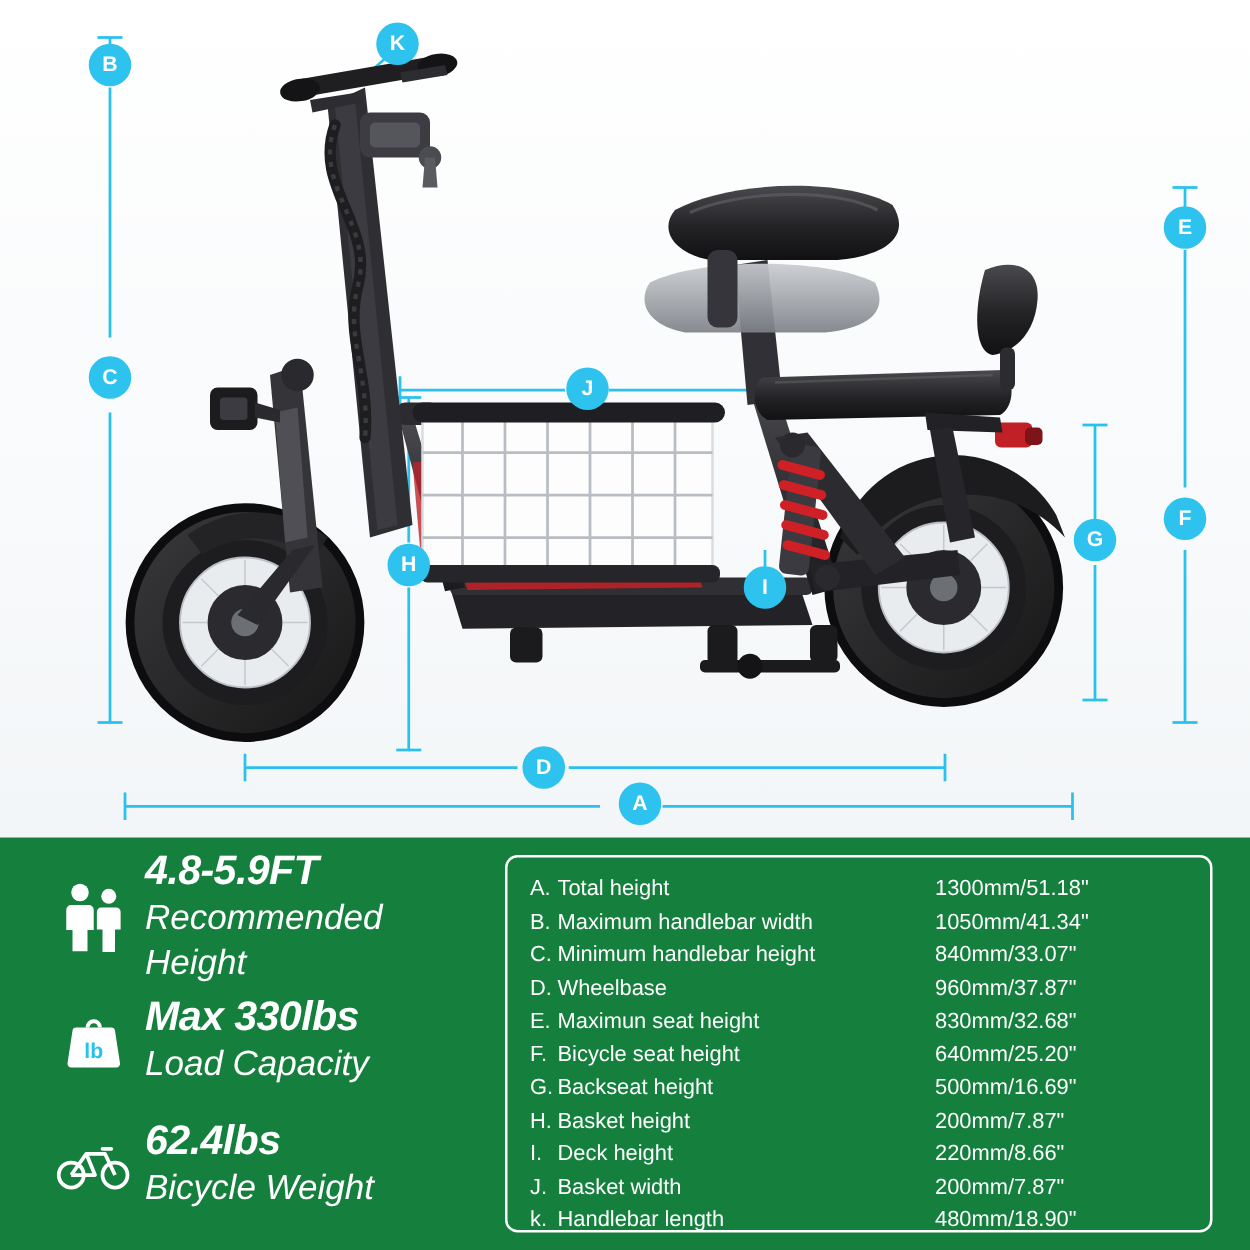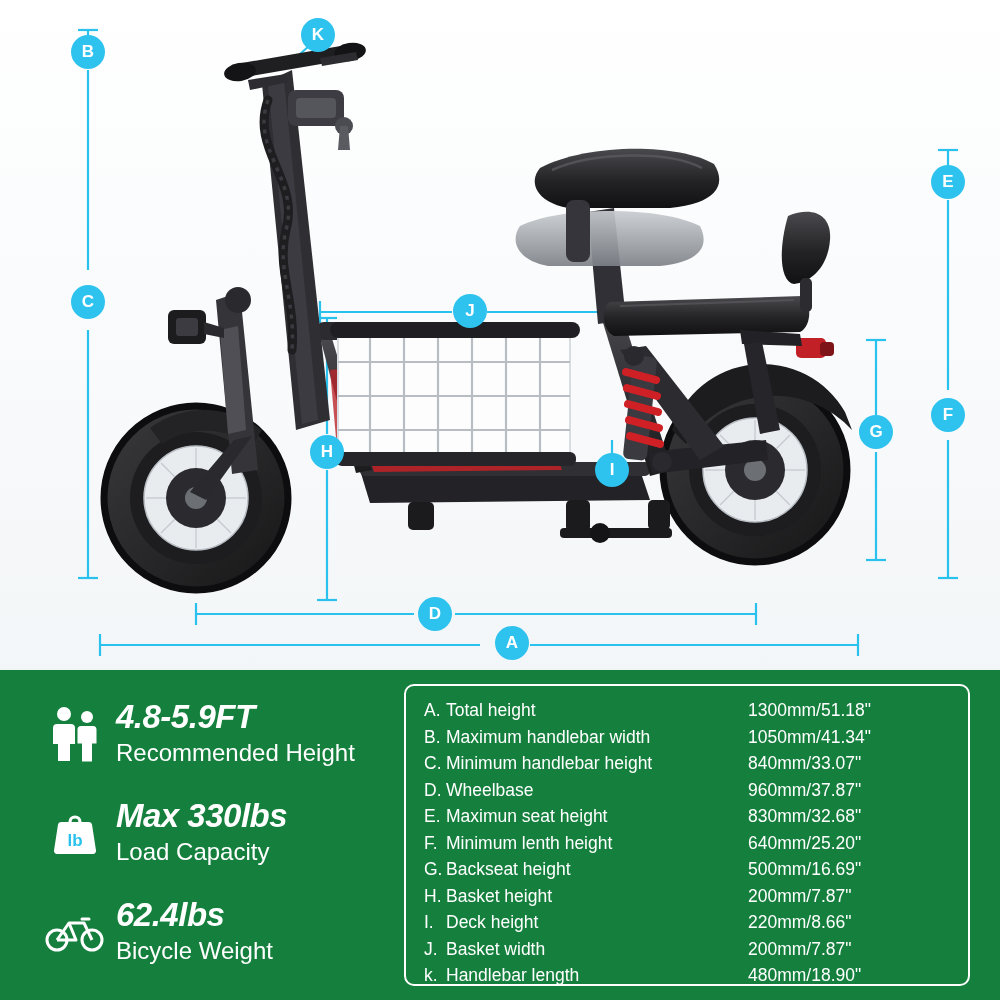--- a/index.html
+++ b/index.html
@@ -88,23 +88,24 @@
   .left-spec-value {
     color: #ffffff;
     font-size: 33px;
     font-weight: bold;
     font-style: italic;
     letter-spacing: -0.5px;
     line-height: 1.05;
   }
   .left-spec-label {
     color: #ffffff;
-    font-size: 24px;
+    font-size: 28px;
     line-height: 1.3;
     padding-top: 2px;
+    font-style: italic;
   }
 
   .table-box {
     position: absolute;
     left: 404px;
     top: 14px;
     width: 566px;
     height: 302px;
     border: 2px solid #ffffff;
     border-radius: 10px;
@@ -441,21 +442,21 @@
         <span class="spec-name">Wheelbase</span>
         <span class="spec-val">960mm/37.87"</span>
       </div>
       <div class="spec-line">
         <span class="spec-key">E.</span>
         <span class="spec-name">Maximun seat height</span>
         <span class="spec-val">830mm/32.68"</span>
       </div>
       <div class="spec-line">
         <span class="spec-key">F.</span>
-        <span class="spec-name">Minimum lenth height</span>
+        <span class="spec-name">Bicycle seat height</span>
         <span class="spec-val">640mm/25.20"</span>
       </div>
       <div class="spec-line">
         <span class="spec-key">G.</span>
         <span class="spec-name">Backseat height</span>
         <span class="spec-val">500mm/16.69"</span>
       </div>
       <div class="spec-line">
         <span class="spec-key">H.</span>
         <span class="spec-name">Basket height</span>

